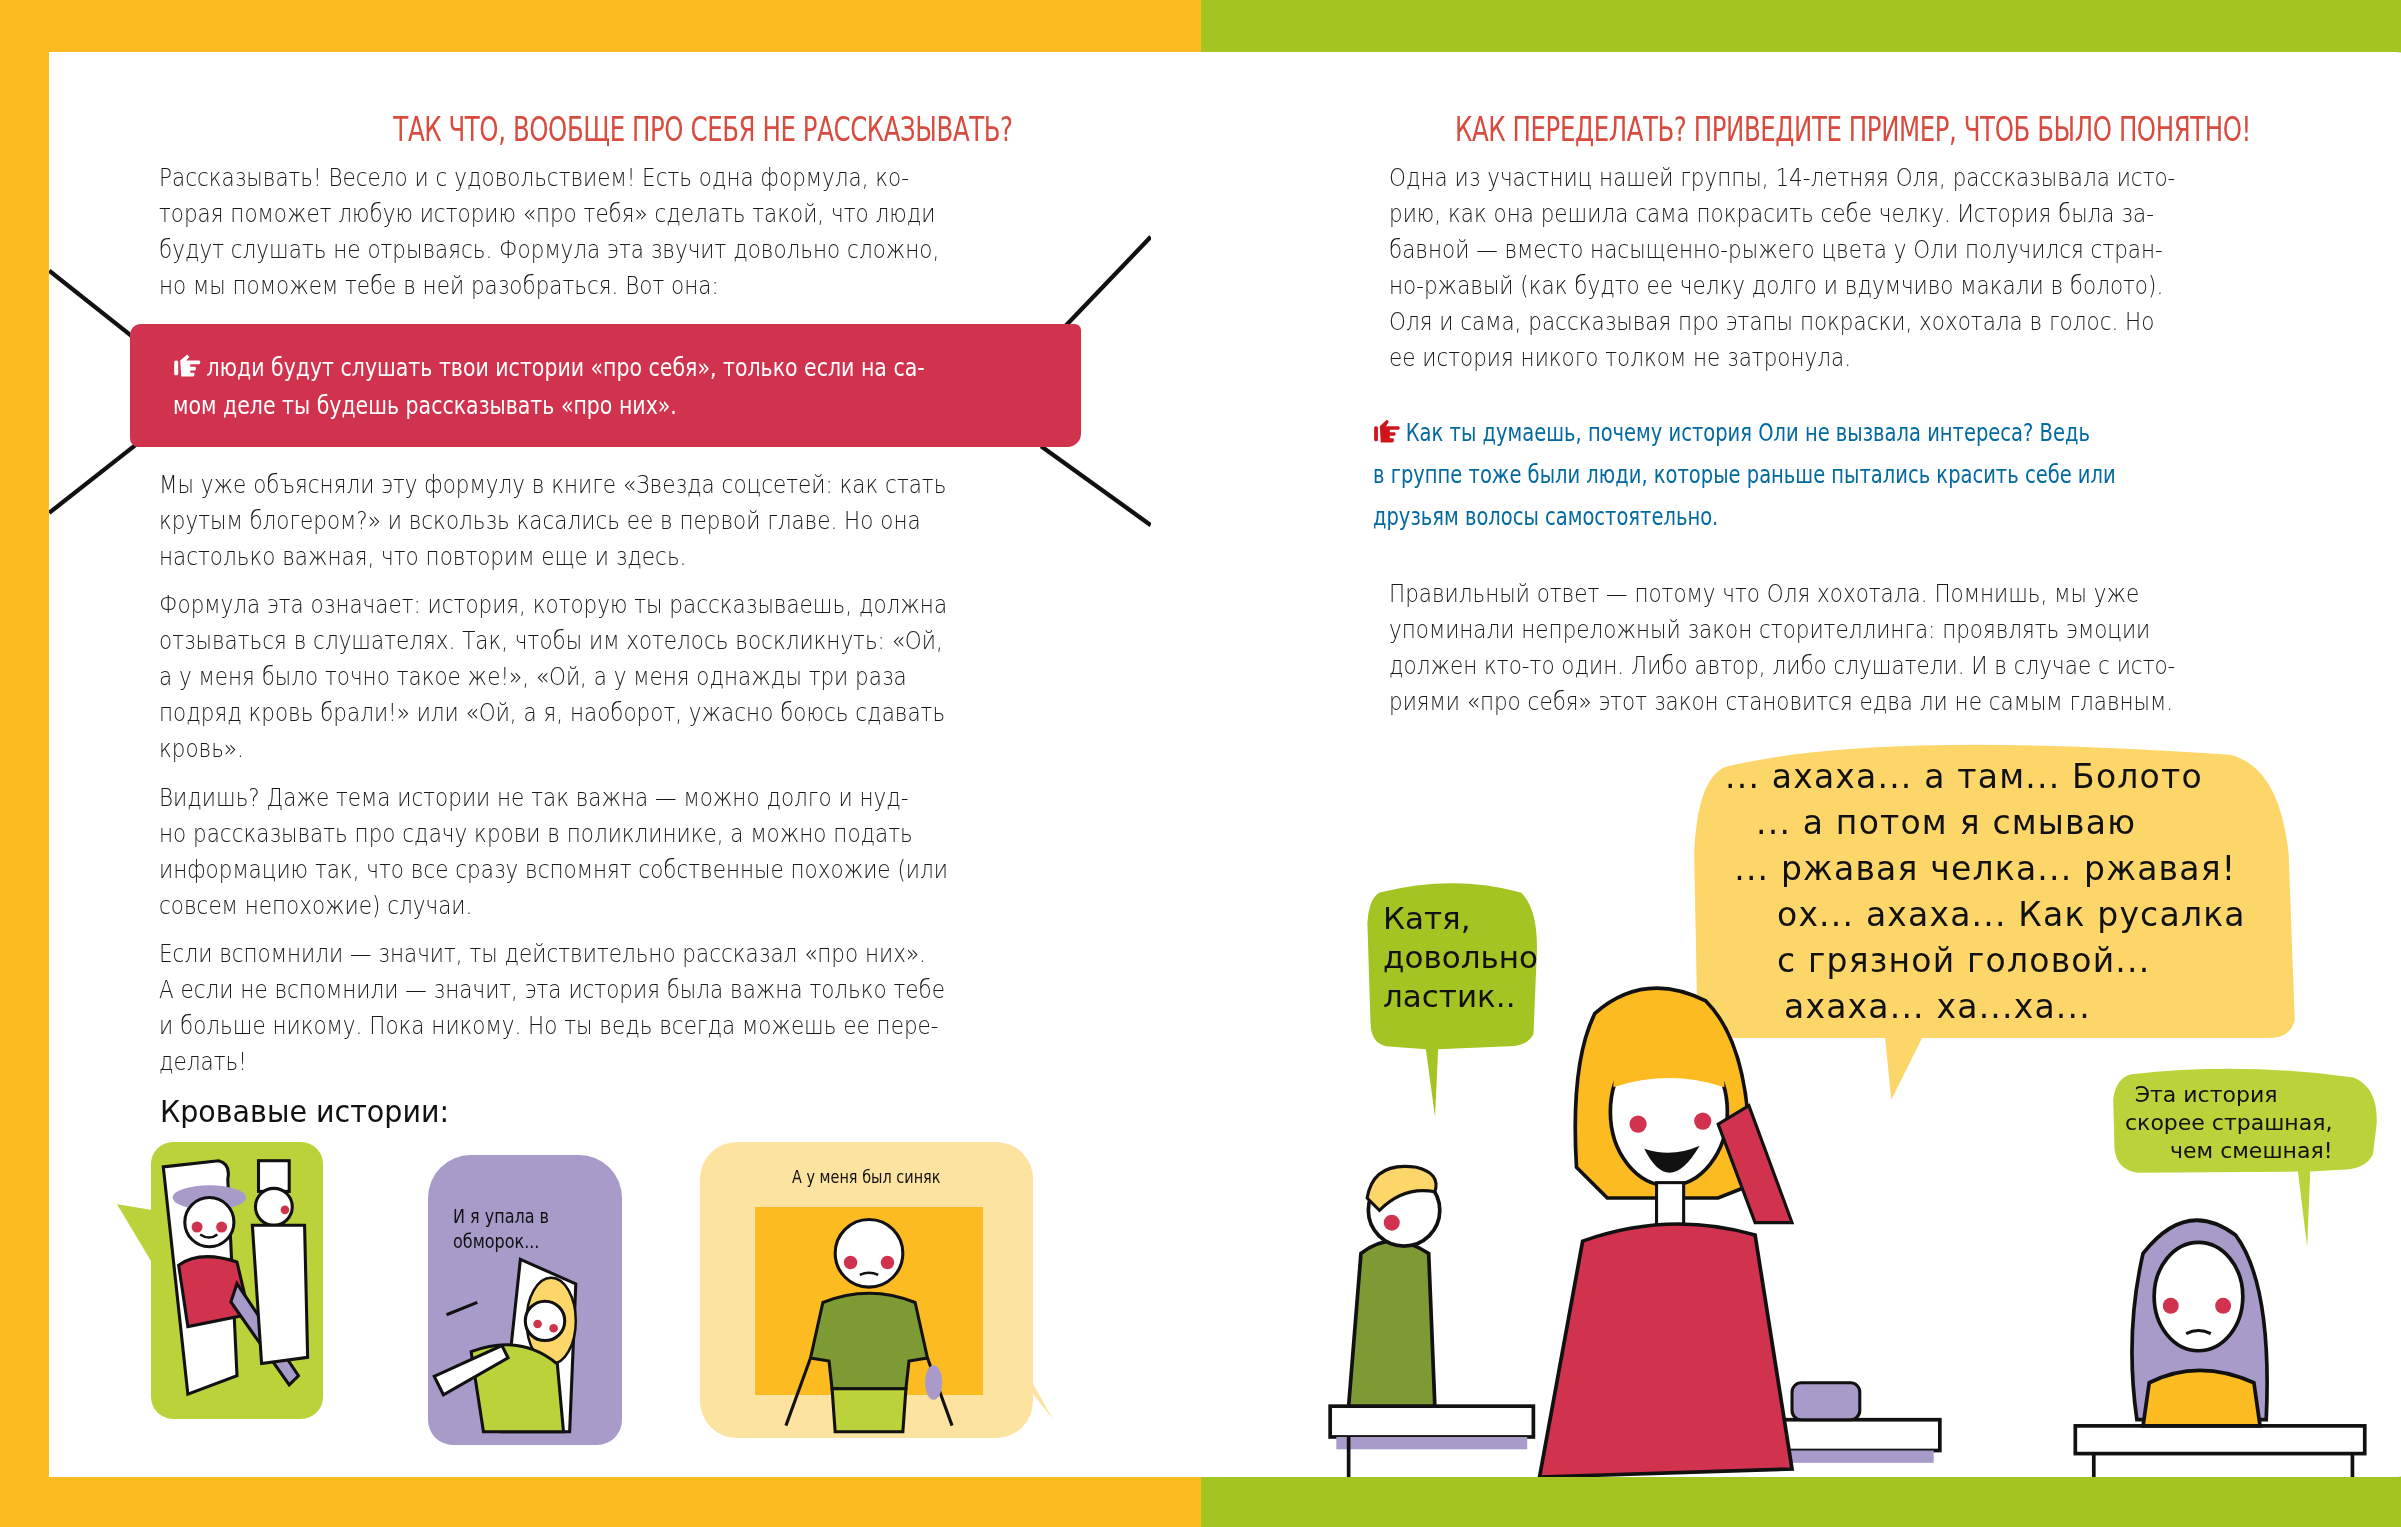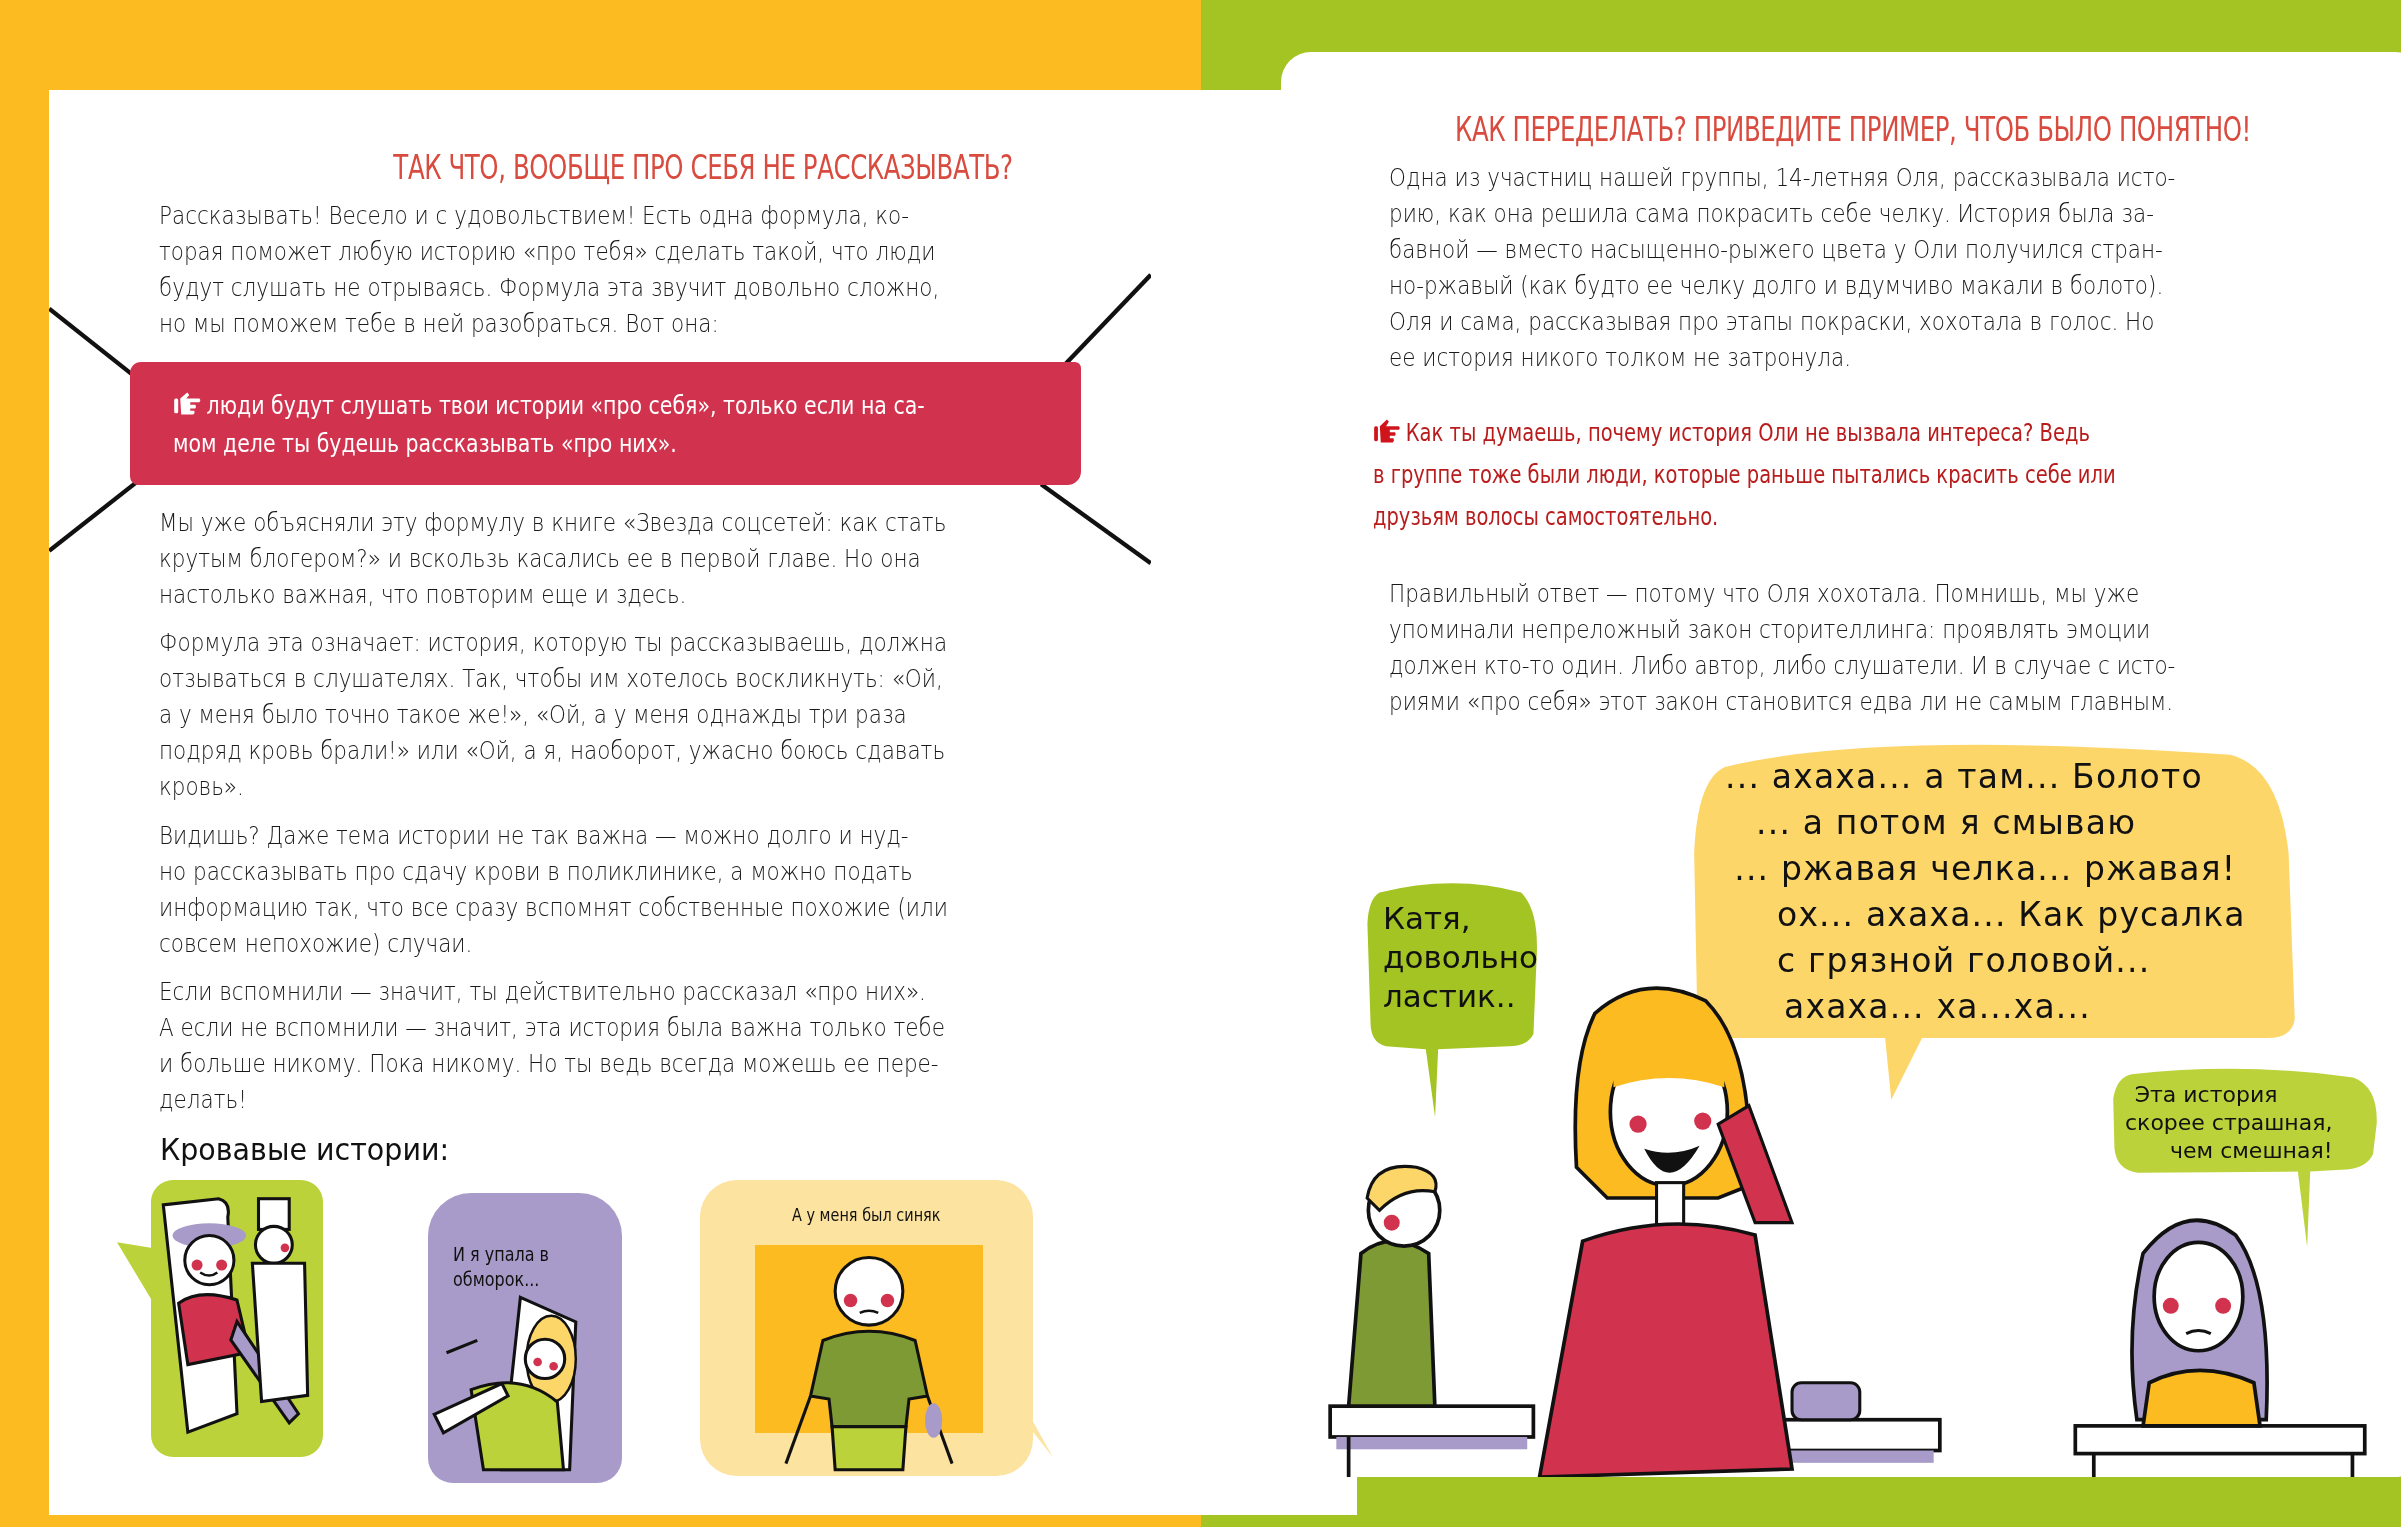--- a/index.html
+++ b/index.html
@@ -1,31 +1,31 @@
 <!DOCTYPE html>
 <html style="font-size:10px"><head>
 <meta charset="utf-8">
 <style>
   html,body{margin:0;padding:0;}
   body{width:2401px;height:1528px;position:relative;overflow:hidden;background:#fbbb21;font-family:"Liberation Sans",sans-serif;}
   .bg-left{position:absolute;left:0;top:0;width:1201px;height:1528px;background:#fbbb21;}
   .bg-right{position:absolute;left:1201px;top:0;width:1201px;height:1528px;background:#a3c423;}
   .page{position:absolute;top:52px;height:1425px;background:#ffffff;overflow:hidden;}
-  .page-left{left:49px;width:1308px;margin-top:38px;}
+  .page-left{left:49px;width:1308px;}
   .page-right{left:1281px;width:1144px;border-radius:30px;}
   .title{position:absolute;left:0;width:100%;text-align:center;color:#d84b3e;font-family:"DejaVu Sans",sans-serif;font-size:34px;letter-spacing:-0.6px;transform:scaleX(0.72);transform-origin:center;white-space:nowrap;}
   .body-text{position:absolute;color:#1a1a1a;font-family:"DejaVu Sans",sans-serif;font-size:25px;line-height:36px;font-weight:300;}
   .body-text p{margin:0 0 12.3px 0;}
   .line{display:block;white-space:nowrap;transform:scaleX(0.86);transform-origin:left;}
   .banner{position:absolute;left:81px;top:272px;width:927px;height:123px;background:#d1334e;border-radius:11px 6.2px 13.6px 8.6px;padding-left:24px;}
   .banner-text{position:absolute;left:43px;top:25px;color:#ffffff;font-family:"DejaVu Sans",sans-serif;font-size:25px;line-height:38px;}
   .banner-text .line{transform:scaleX(0.82);}
   .hand{display:inline-block;width:36px;height:27px;vertical-align:-2.5px;margin-right:5px;}
   .diag{position:absolute;left:0;top:0;width:1102px;height:1425px;pointer-events:none;}
-  .question{position:absolute;left:92px;top:360px;color:#b91c1c;font-family:"DejaVu Sans",sans-serif;font-size:25px;line-height:42px;}
+  .question{position:absolute;left:92px;top:360px;color:#0369a1;font-family:"DejaVu Sans",sans-serif;font-size:25px;line-height:42px;}
   .question .line{transform:scaleX(0.78);}
   .hand-red{display:inline-block;width:37px;height:28px;vertical-align:-3.7px;margin-right:5px;}
   .comic-title{position:absolute;left:111px;top:1041px;font-family:"DejaVu Sans",sans-serif;font-size:31px;color:#111;transform:scaleX(0.92);transform-origin:left;}
   .panel{position:absolute;border-radius:22px;}
   .hand-font{font-family:"DejaVu Sans",sans-serif;color:#111;}
   .bubble{position:absolute;}
   .bubble-text{position:absolute;font-family:"DejaVu Sans",sans-serif;color:#111;white-space:nowrap;}
   svg{display:block;}
 </style>
 </head>

